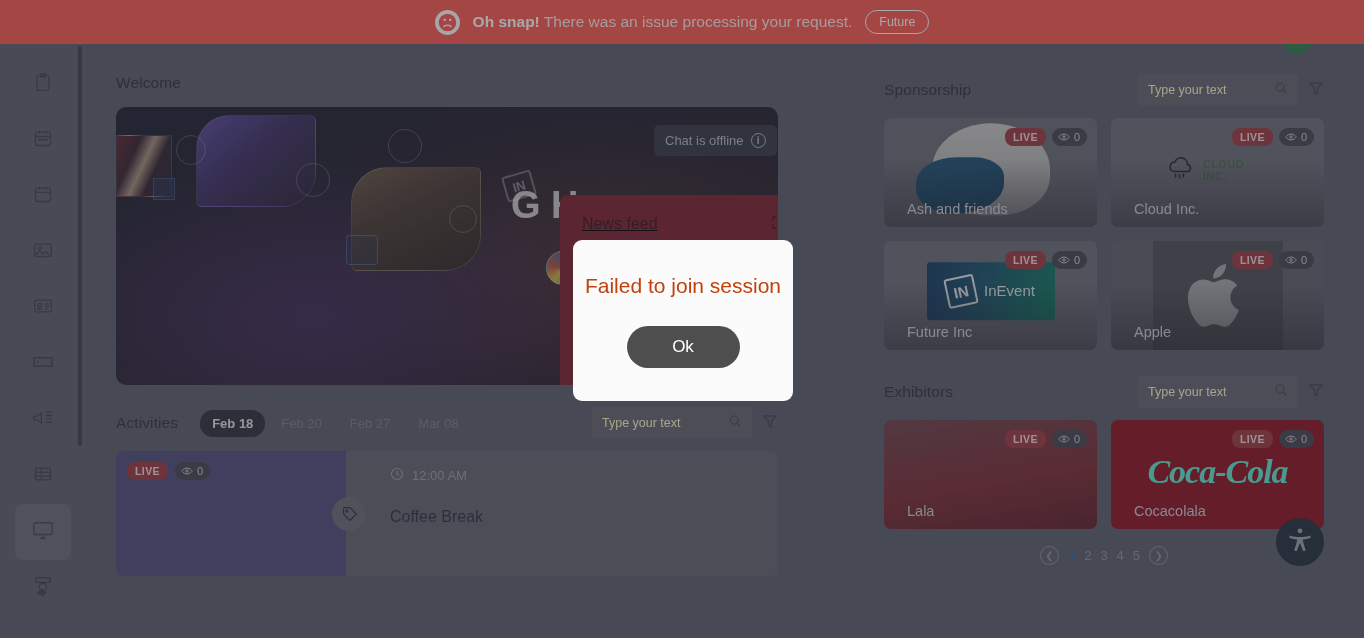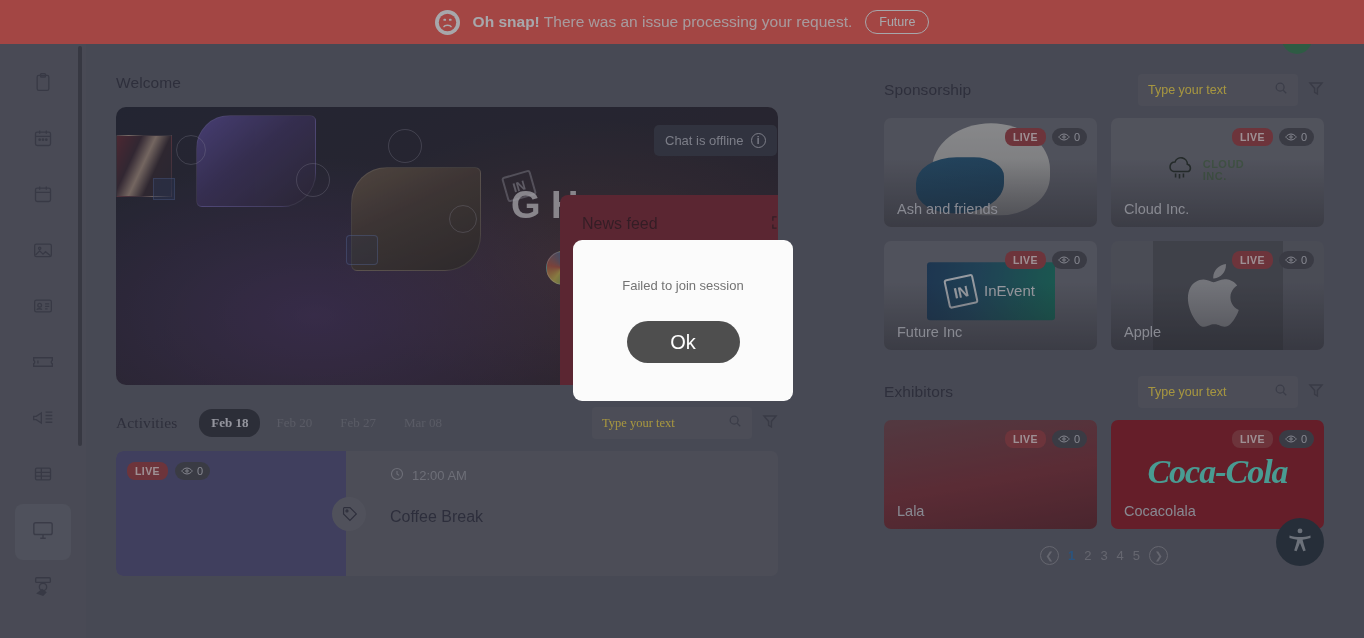--- a/index.html
+++ b/index.html
@@ -106,47 +106,47 @@
     padding: 8px 11px; border-radius: 5px; display: flex; align-items: center; gap: 7px;
   }
   .info-ic { width: 15px; height: 15px; border: 1.3px solid #b4b7c2; border-radius: 50%;
     display:flex;align-items:center;justify-content:center;font-size:10px;font-weight:700;}
 
   
   .newsfeed {
     position: absolute; left: 444px; top: 88px; width: 248px; height: 255px;
     background: #7d2230; border-radius: 8px 8px 0 0; z-index: 5; padding: 20px 22px; overflow: hidden;
   }
-  .nf-head { display: flex; align-items: center; justify-content: space-between; }
+  .nf-head { display: flex; align-items: center; justify-content: space-between; text-decoration: underline; }
   .nf-title { font-size: 16px; color: #3a1219; }
   .nf-exp { color: #3a1219; font-size: 15px; }
   .nf-input {
     margin-top: 30px; border-bottom: 1px solid rgba(0,0,0,.18); padding-bottom: 8px;
     display: flex; align-items: center; justify-content: space-between;
   }
   .nf-ph { font-size: 16px; color: #40161d; }
   .nf-avatar {
     position: absolute; left: 22px; top: 155px; width: 30px; height: 30px; border-radius: 50%;
     background: conic-gradient(from 30deg, #2e6fa8, #3fa36a 28%, #d8c24a 52%, #c0563e 70%, #2e6fa8);
     border: 1px solid rgba(255,255,255,.35);
   }
 
   
-  .act-head { margin-top: 22px; display: flex; align-items: center; width: 662px; font-family: Liberation Serif, serif; }
+  .act-head { margin-top: 22px; display: flex; align-items: center; width: 662px; }
   .act-tabs { display: flex; align-items: flex-end; gap: 4px; margin-left: 22px; }
   .tab { font-size: 13px; color: #7a7d88; padding: 6px 12px; border-radius: 13px; cursor: pointer; }
   .tab.active { background: #2c2f3a; color: #dfe1e8; font-weight: 700; }
   .searchbox {
     margin-left: auto; display: flex; align-items: center; gap: 10px;
   }
   .search-field {
     background: #62656f; border-radius: 4px; padding: 7px 10px; width: 160px;
     display: flex; align-items: center; justify-content: space-between;
   }
-  .search-ph { font-size: 12.5px; color: #fde047; }
+  .search-ph { font-size: 12.5px; color: #fef9c3; }
   .icn { opacity: .55; }
 
   .act-card {
     margin-top: 12px; width: 662px; height: 125px; background: #63656f; border-radius: 7px;
     display: flex; position: relative; overflow: hidden;
   }
   .act-thumb { width: 230px; height: 125px; background: #4e4d7a; position: relative; border-radius: 7px 0 0 7px; }
   .badges { position: absolute; left: 11px; top: 11px; display: flex; gap: 7px; align-items: center; }
   .live {
     background: #9b3a3f; color: #f0d8d8; font-size: 10.5px; font-weight: 700;
@@ -165,21 +165,21 @@
   .act-time { display: flex; align-items: center; gap: 8px; color: #9b9da6; font-size: 13px; }
   .act-name { margin-top: 24px; font-size: 16px; color: #2e3040; }
 
   
   .grid { display: grid; grid-template-columns: 1fr 1fr; gap: 14px; margin-top: 12px; }
   .card {
     height: 109px; border-radius: 7px; position: relative; overflow: hidden; cursor: pointer;
   }
   .card-badges { position: absolute; right: 10px; top: 10px; display: flex; gap: 6px; align-items: center; z-index: 3; }
   .card-label {
-    position: absolute; left: 13px; bottom: 10px; color: #c9cbd2; font-size: 14.5px; z-index: 3;
+    position: absolute; left: 23px; bottom: 10px; color: #c9cbd2; font-size: 14.5px; z-index: 3;
   }
   .card-shade { position: absolute; inset: 0; background: linear-gradient(180deg, rgba(20,20,26,0) 38%, rgba(20,20,26,.42) 100%); }
   .c-ash { background: #686b75; }
   .ash-art {
     position: absolute; left: 50%; top: 50%; transform: translate(-50%,-54%);
     width: 118px; height: 92px; border-radius: 54% 54% 46% 46%;
     background: linear-gradient(180deg, #c8c9c6 0%, #b9bab7 46%, #9fa0a0 100%);
   }
   .ash-art::after {
     content:""; position:absolute; left:-16px; top:34px; width:88px; height:56px;
@@ -250,24 +250,24 @@
     z-index: 30; cursor: pointer;
   }
 
   
   .overlay { position: absolute; inset: 0; background: rgba(45,45,55,.42); z-index: 50; }
   .modal {
     position: absolute; left: 573px; top: 240px; width: 220px; height: 161px;
     background: #fbfbfb; border-radius: 9px; z-index: 51;
     display: flex; flex-direction: column; align-items: center; justify-content: center;
   }
-  .modal-msg { font-size: 13px; color: #737373; }
+  .modal-msg { font-size: 21px; color: #c2410c; }
   .modal-ok {
     margin-top: 28px; width: 113px; height: 42px; border-radius: 21px;
-    background: #4e4e4e; color: #fff; font-size: 20px; border: none; cursor: pointer;
+    background: #4e4e4e; color: #fff; font-size: 17px; border: none; cursor: pointer;
     font-family: "Liberation Sans", sans-serif;
   }
 </style>
 </head>
 <body>
 
 <div class="app">
 
   <div class="page-dim">
 

